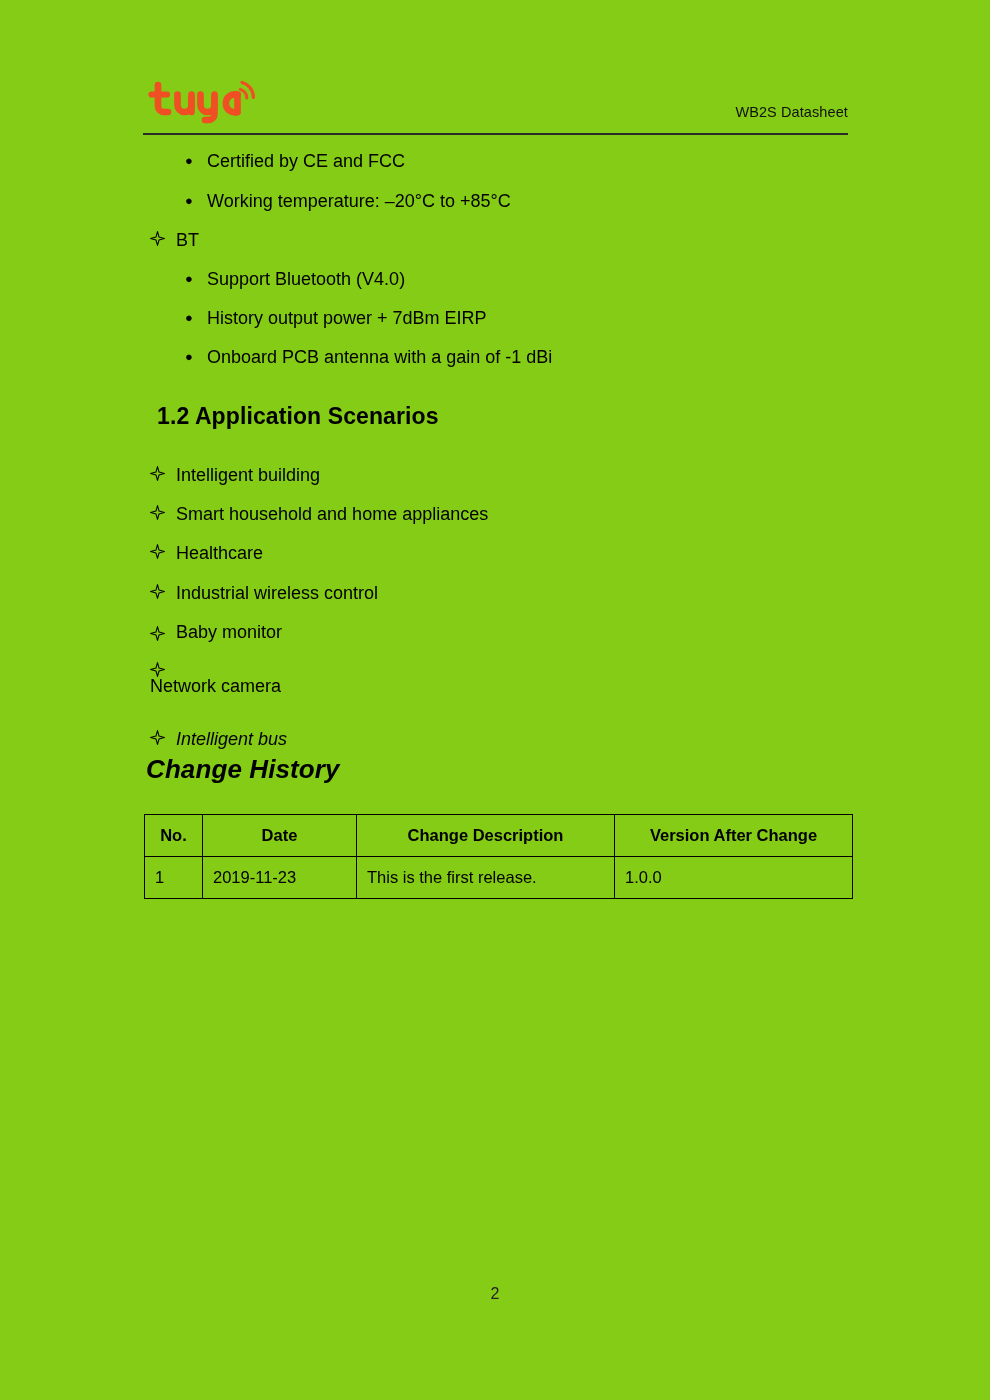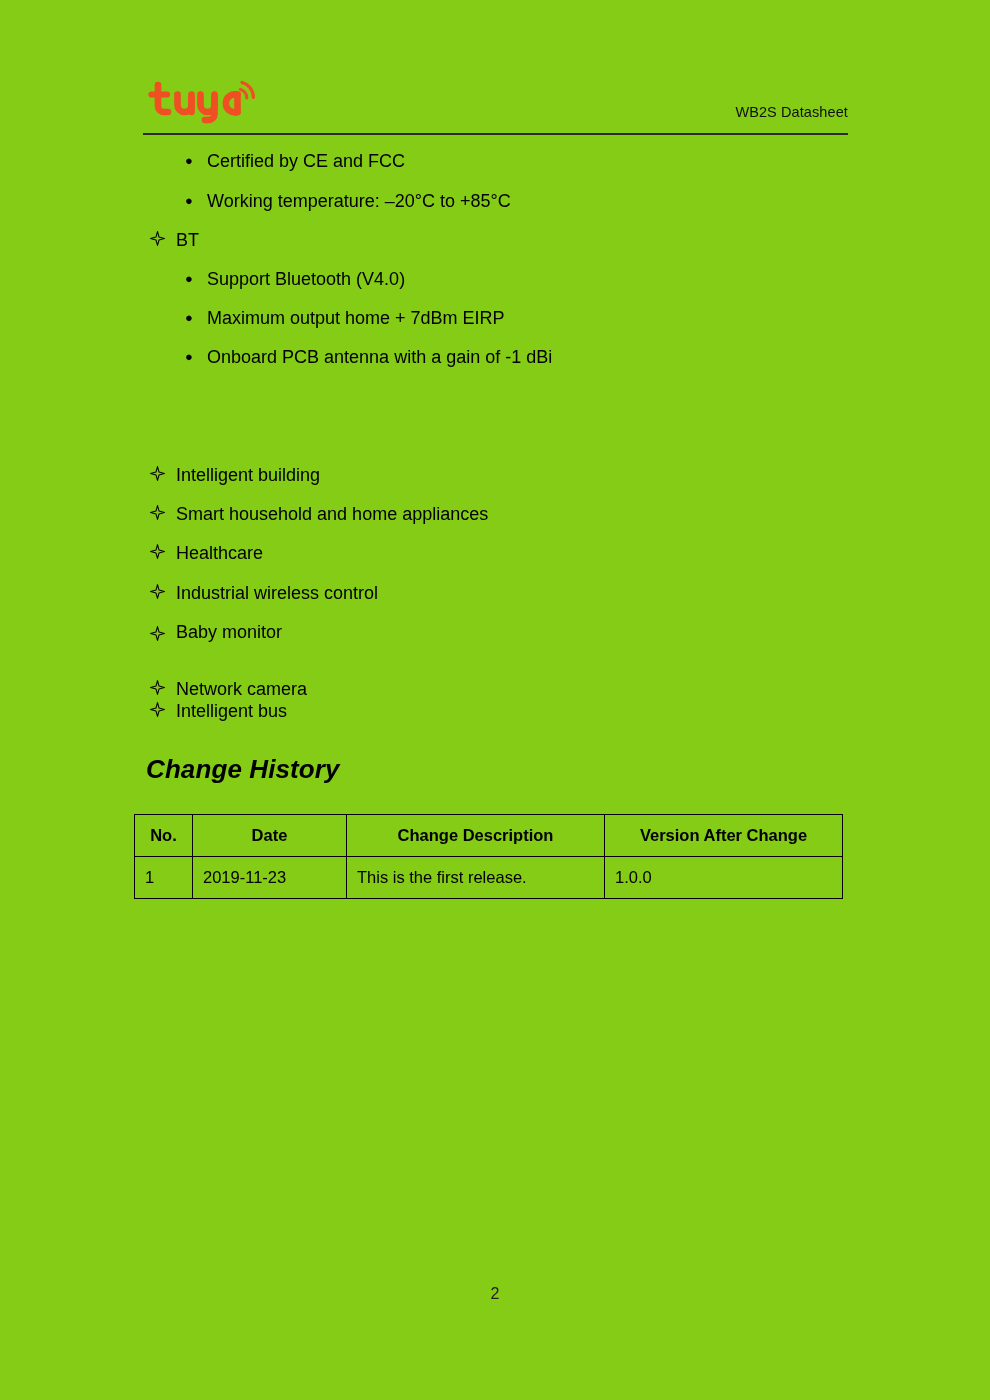--- a/index.html
+++ b/index.html
@@ -103,21 +103,21 @@
     font-weight: bold;
     letter-spacing: 0.1px;
     color: #000;
     white-space: nowrap;
     font-style: italic;
   }
 
   
   .change-table {
     position: absolute;
-    left: 134px;
+    left: 144px;
     top: 814px;
     width: 708px;
     border-collapse: collapse;
     table-layout: fixed;
   }
   .change-table td, .change-table th {
     border: 1.4px solid #000000;
     padding: 0;
     height: 41px;
     vertical-align: middle;
@@ -204,28 +204,29 @@
     <span class="row-text">BT</span>
   </div>
 
   <div class="row lvl2" style="top:270px;">
     <span class="bullet-dot">●</span>
     <span class="row-text">Support Bluetooth (V4.0)</span>
   </div>
 
   <div class="row lvl2" style="top:309px;">
     <span class="bullet-dot">●</span>
-    <span class="row-text">Maximum output home + 7dBm EIRP</span>
+    <span class="row-text">History output power + 7dBm EIRP</span>
   </div>
 
   <div class="row lvl2" style="top:348px;">
     <span class="bullet-dot">●</span>
     <span class="row-text">Onboard PCB antenna with a gain of -1 dBi</span>
   </div>
 
+  <div class="h2" style="left:157px; top:403px;">1.2 Application Scenarios</div>
 
   <div class="row lvl1" style="top:466px;">
     <span class="bullet-diamond">
       <svg width="15" height="15" viewBox="0 0 16 16">
           <path d="M8 0.6 L9.6 6.4 L15.4 8 L9.6 9.6 L8 15.4 L6.4 9.6 L0.6 8 L6.4 6.4 Z" fill="none" stroke="#000" stroke-width="1.1" stroke-linejoin="round"></path>
         </svg>
     </span>
     <span class="row-text">Intelligent building</span>
   </div>
 
@@ -258,30 +259,30 @@
 
   <div class="row lvl1" style="top:623px;align-items:flex-end;">
     <span class="bullet-diamond">
       <svg width="15" height="15" viewBox="0 0 16 16">
           <path d="M8 0.6 L9.6 6.4 L15.4 8 L9.6 9.6 L8 15.4 L6.4 9.6 L0.6 8 L6.4 6.4 Z" fill="none" stroke="#000" stroke-width="1.1" stroke-linejoin="round"></path>
         </svg>
     </span>
     <span class="row-text">Baby monitor</span>
   </div>
 
-  <div class="row lvl1" style="top:680px;">
+  <div class="row lvl1" style="top:662px;flex-direction:column;">
     <span class="bullet-diamond">
       <svg width="15" height="15" viewBox="0 0 16 16">
           <path d="M8 0.6 L9.6 6.4 L15.4 8 L9.6 9.6 L8 15.4 L6.4 9.6 L0.6 8 L6.4 6.4 Z" fill="none" stroke="#000" stroke-width="1.1" stroke-linejoin="round"></path>
         </svg>
     </span>
     <span class="row-text">Network camera</span>
   </div>
 
-  <div class="row lvl1" style="top:702px;">
+  <div class="row lvl1" style="top:730px;font-style:italic;">
     <span class="bullet-diamond">
       <svg width="15" height="15" viewBox="0 0 16 16">
           <path d="M8 0.6 L9.6 6.4 L15.4 8 L9.6 9.6 L8 15.4 L6.4 9.6 L0.6 8 L6.4 6.4 Z" fill="none" stroke="#000" stroke-width="1.1" stroke-linejoin="round"></path>
         </svg>
     </span>
     <span class="row-text">Intelligent bus</span>
   </div>
 
   <div class="h1" style="left:146px; top:754px;">Change History</div>
 

